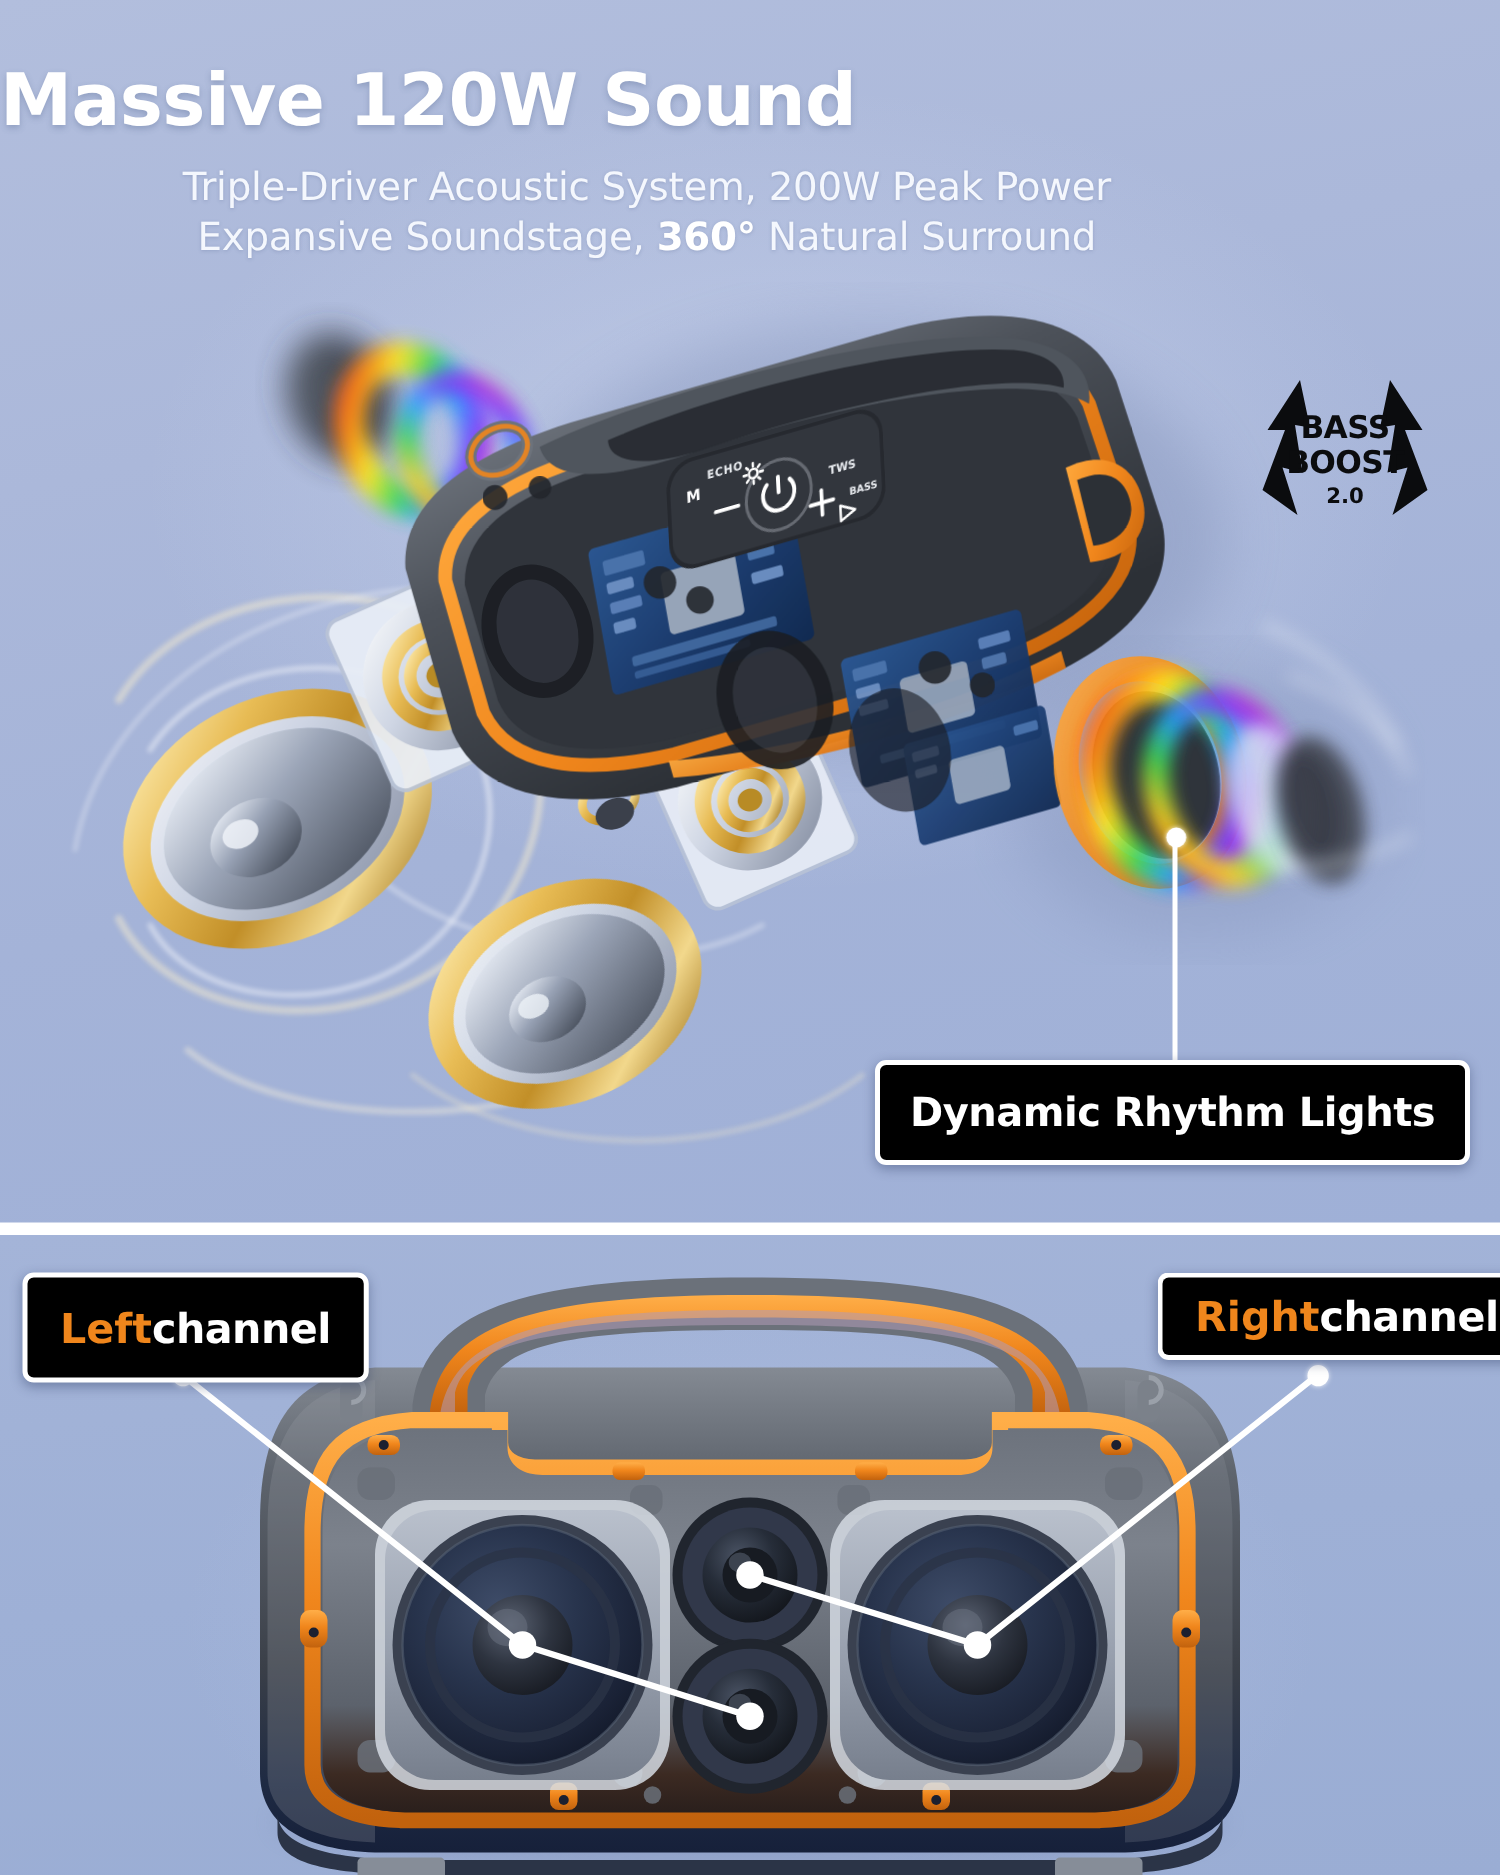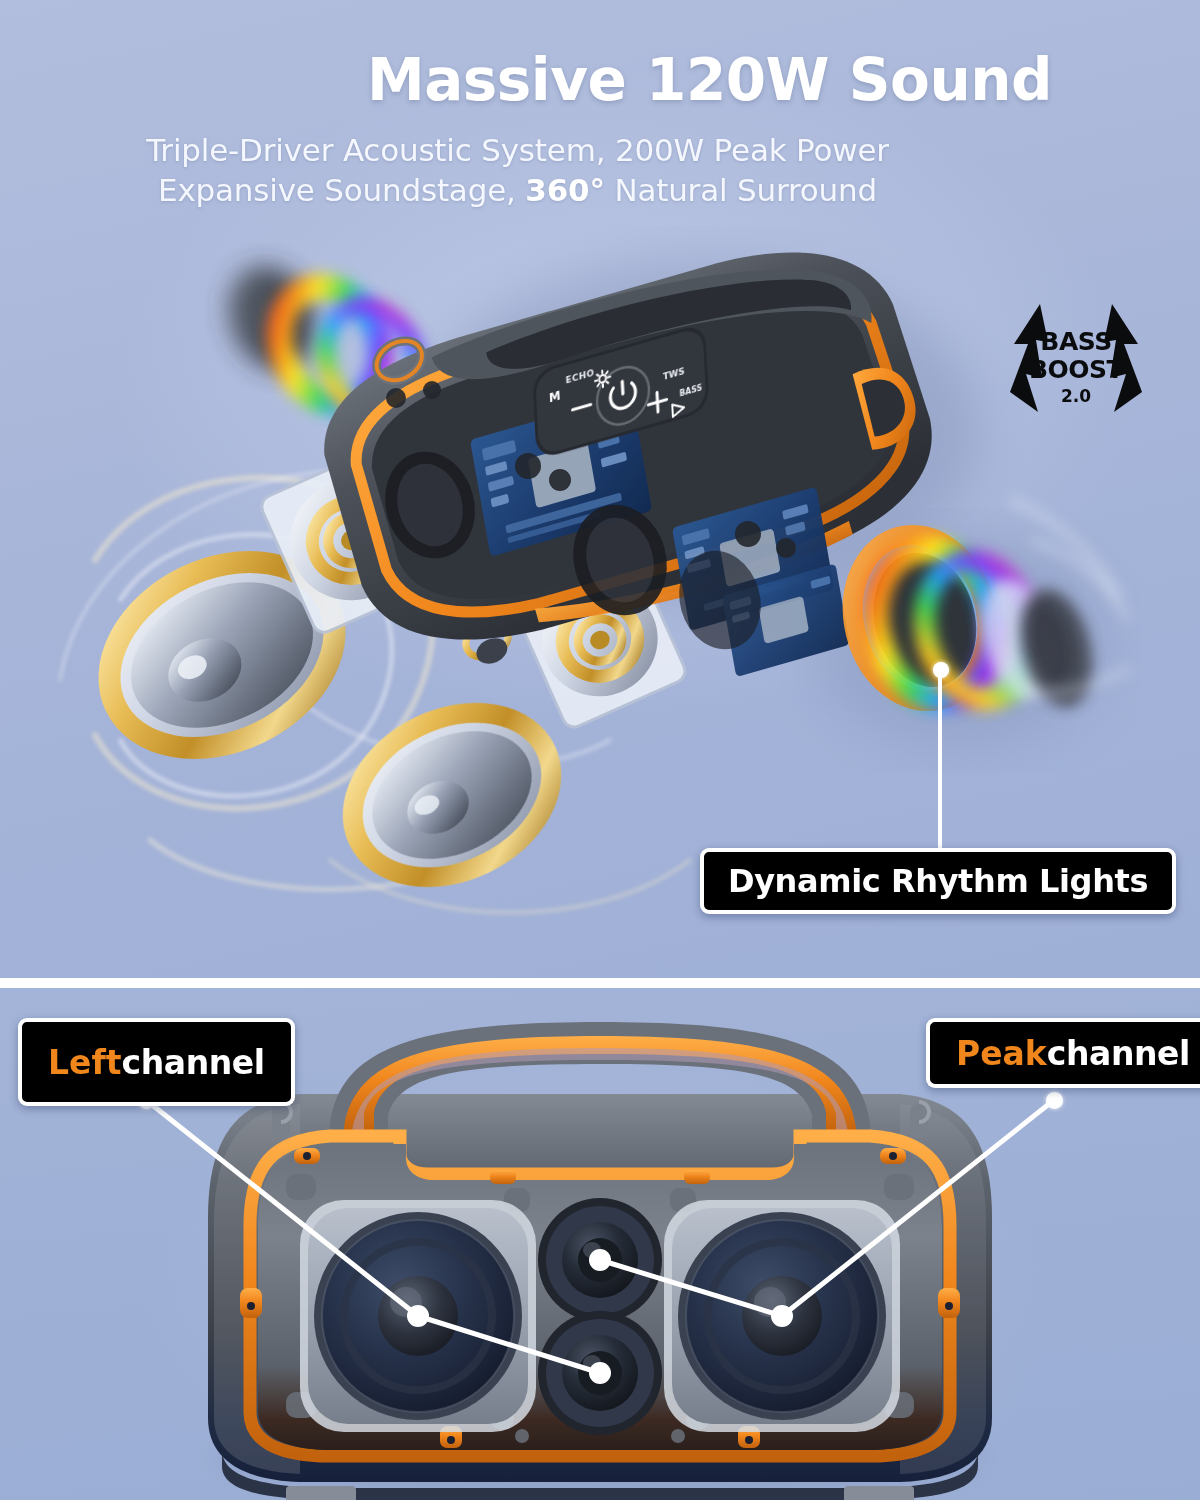--- a/index.html
+++ b/index.html
@@ -22,21 +22,21 @@
   #panel-bottom {
     top:988px; height:512px;
     background:
       radial-gradient(ellipse 700px 420px at 50% 62%, rgba(186,200,231,.5) 0%, rgba(170,186,222,0) 65%),
       linear-gradient(175deg, #a4b4d8 0%, #9eb0d6 50%, #9aadd4 100%);
   }
 
   
   .headline {
     position:absolute; left:0; width:1052px; top:46px;
-    text-align:right; color:#ffffff;
+    text-align:left; color:#ffffff;
     font-size:58px; font-weight:bold; letter-spacing:-0.5px;
     text-shadow:0 2px 5px rgba(70,88,130,.30);
   }
   .subline {
     position:absolute; left:0; width:1035px;
     text-align:center; color:#f4f7fd;
     font-size:31px; font-weight:400; letter-spacing:-0.2px;
     text-shadow:0 1px 3px rgba(70,88,130,.25);
   }
   #subline-1 { top:132px; }
@@ -53,21 +53,21 @@
   .callout-box {
     position:absolute; background:#000000;
     border:4px solid #ffffff; border-radius:9px;
     display:flex; align-items:center; justify-content:center;
     box-shadow:0 3px 9px rgba(40,55,95,.40);
     white-space:nowrap;
   }
   .callout-box .txt { color:#ffffff; font-weight:bold; letter-spacing:-0.4px; }
   .callout-box .accent { color:#f0861c; font-weight:bold; }
 
-  #callout-rhythm { left:700px; top:848px; height:66px; padding:0 24px; font-size:32px; }
+  #callout-rhythm { left:700px; top:848px; height:84px; padding:0 24px; font-size:32px; }
   #callout-left   { left:18px;  top:1018px; height:88px; padding:0 26px; font-size:33px; }
   #callout-right  { left:926px; top:1018px; height:70px; padding:0 26px; font-size:33px;
                     border-right:none; border-radius:9px 0 0 9px; }
 
   
   .dot {
     position:absolute; border-radius:50%; background:#ffffff;
     box-shadow:0 0 4px rgba(255,255,255,.85);
   }
   .leader { position:absolute; background:#ffffff; transform-origin:0 50%; border-radius:1px; }
@@ -573,17 +573,17 @@
 
     <div class="dot" style="left:138px; top:104px; width:17px; height:17px;"></div>
     <div class="dot" style="left:1046px; top:104px; width:17px; height:17px;"></div>
   </div>
 
   <div class="callout-box" id="callout-left">
     <span class="accent">Left</span>
       <span class="txt"> channel</span>
   </div>
   <div class="callout-box" id="callout-right">
-    <span class="accent">Peak</span>
+    <span class="accent">Right</span>
       <span class="txt"> channel</span>
   </div>
 
 </div>
 
 </body></html>

